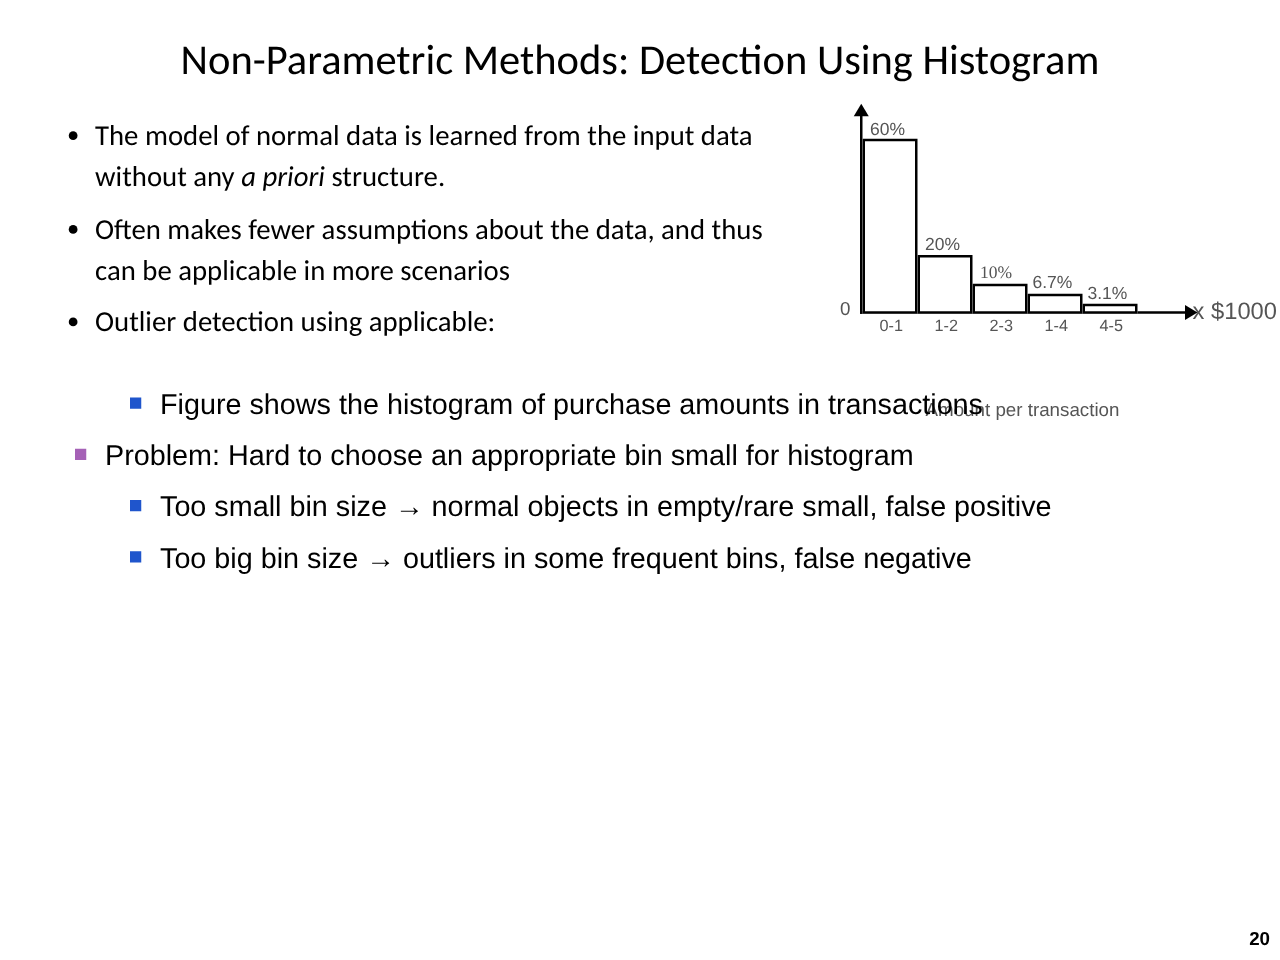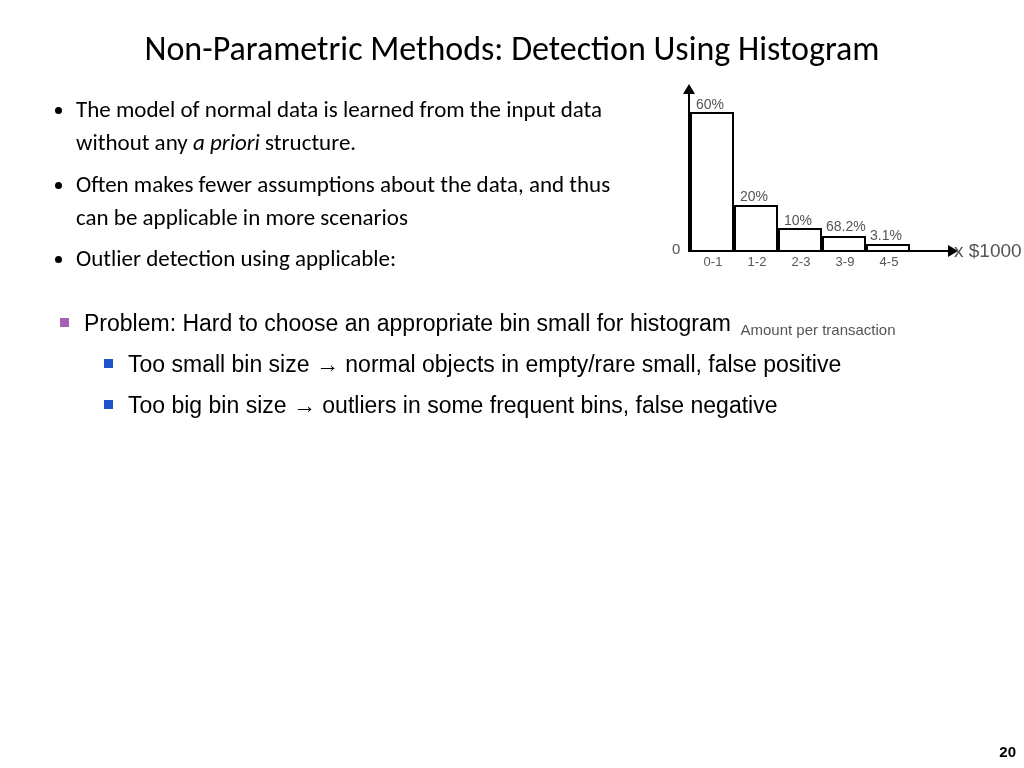--- a/index.html
+++ b/index.html
@@ -23,21 +23,21 @@
   }
   .title {
     text-align: center;
     font-size: 34px;
     font-weight: 400;
     margin: 0 0 24px 0;
     width: 100%;
   }
   .top-row {
     display: flex;
-    align-items: flex-end;
+    align-items: center;
     gap: 23px;
   }
   .top-bullets {
     flex: 1;
     font-size: 23px;
     line-height: 1.45;
     padding-right: 6px;
     padding-left: 6px;
   }
   ul.disc { list-style: disc; margin:0; padding-left: 22px; }
@@ -186,37 +186,38 @@
 
       <div class="bar" style="left:32px; width:44px; height:140px;"></div>
       <span class="bar-label" style="left:38px; top:12px;">60%</span>
       <span class="cat-label" style="left:38px; width:34px;">0-1</span>
 
       <div class="bar" style="left:76px; width:44px; height:47px;"></div>
       <span class="bar-label" style="left:82px; top:104px;">20%</span>
       <span class="cat-label" style="left:82px; width:34px;">1-2</span>
 
       <div class="bar" style="left:120px; width:44px; height:24px;"></div>
-      <span class="bar-label" style="left:126px; top:128px;">10%</span>
+      <span class="bar-label" style="left:126px; top:128px;font-family:Liberation Serif, serif;">10%</span>
       <span class="cat-label" style="left:126px; width:34px;">2-3</span>
 
       <div class="bar" style="left:164px; width:44px; height:16px;"></div>
-      <span class="bar-label" style="left:168px; top:134px;">68.2%</span>
-      <span class="cat-label" style="left:170px; width:34px;">3-9</span>
+      <span class="bar-label" style="left:168px; top:134px;">6.7%</span>
+      <span class="cat-label" style="left:170px; width:34px;">1-4</span>
 
       <div class="bar" style="left:208px; width:44px; height:8px;"></div>
       <span class="bar-label" style="left:212px; top:143px;">3.1%</span>
       <span class="cat-label" style="left:214px; width:34px;">4-5</span>
 
       <div class="caption">Amount per transaction</div>
     </div>
   </div>
 
   <div class="body-bullets">
     <ul class="sq-list sq-blue indent1">
+      <li>Figure shows the histogram of purchase amounts in transactions</li>
     </ul>
     <ul class="sq-list sq-purple" style="margin-top:4px;">
       <li>Problem: Hard to choose an appropriate bin small for histogram</li>
     </ul>
     <ul class="sq-list sq-blue indent1">
       <li>Too small bin size → normal objects in empty/rare small, false positive</li>
       <li>Too big bin size → outliers in some frequent bins, false negative</li>
     </ul>
   </div>
 

